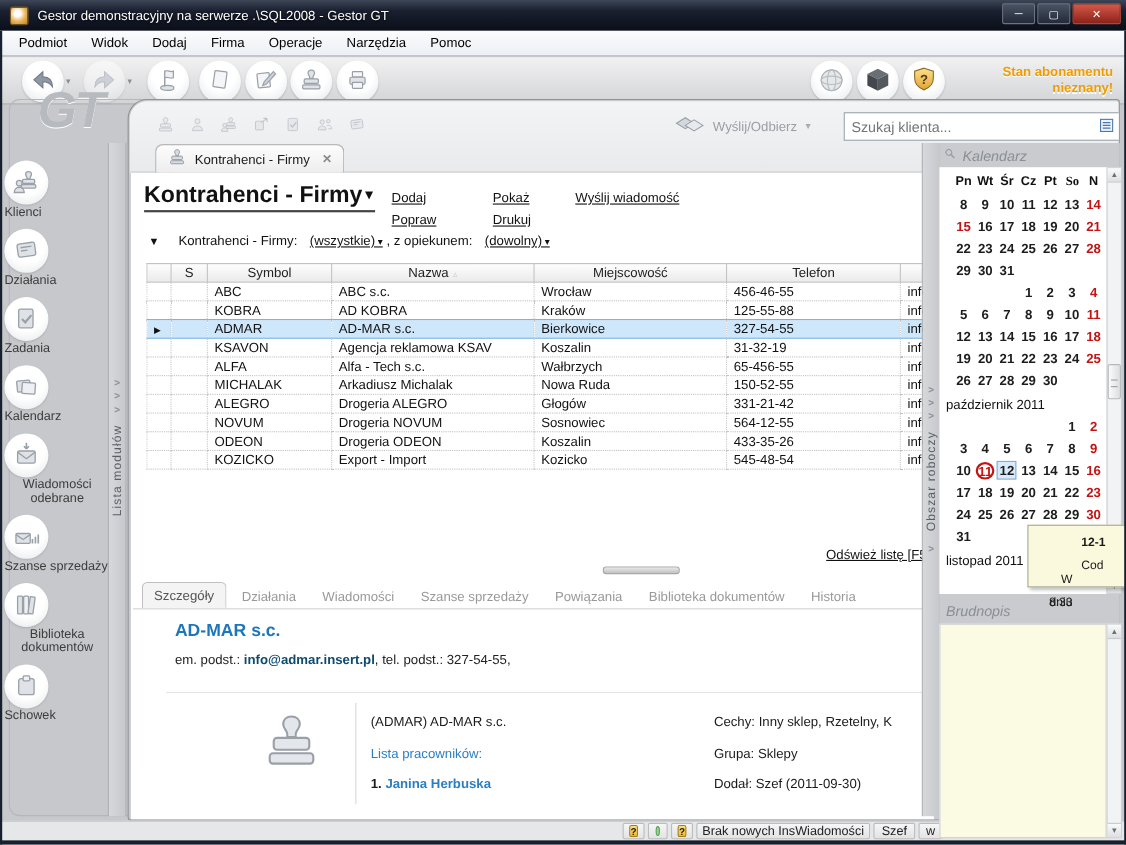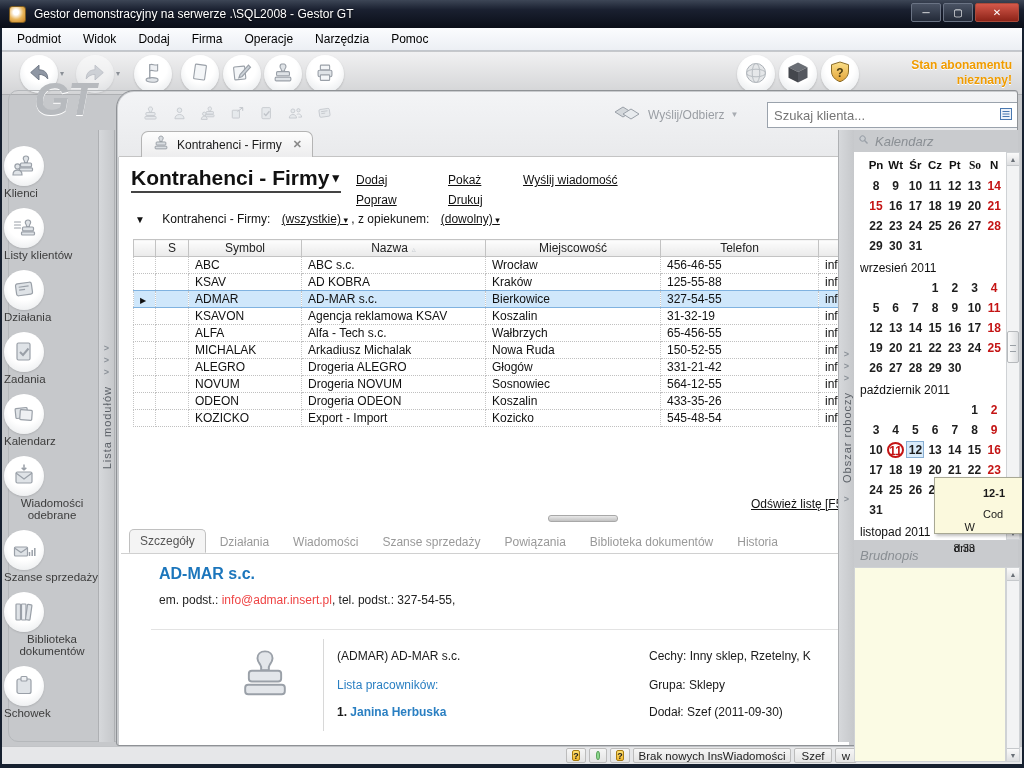--- a/index.html
+++ b/index.html
@@ -88,21 +88,21 @@
   .splitter{position:absolute;left:429px;top:358px;width:70px;height:7px;border-radius:3px;
     background:linear-gradient(180deg,#e8e8e8,#c2c2c2);border:1px solid #a8a8a8;}
   
   .dtabs{position:absolute;left:10px;top:372px;height:24px;display:flex;align-items:flex-end;gap:4px;}
   .dtab{padding:4px 10px;color:#999;font-size:12px;cursor:pointer;}
   .dtab.active{background:#f4f4f4;border:1px solid #c0c0c0;border-bottom:1px solid #f4f4f4;
     border-radius:5px 5px 0 0;color:#555;}
   .dtabs-line{position:absolute;left:2px;top:396px;width:726px;height:1px;background:#d0d0d0;}
   .det-heading{position:absolute;left:40px;top:408px;font-size:16px;font-weight:bold;color:#1c76bc;}
   .det-contact{position:absolute;left:40px;top:436px;font-size:12px;color:#222;}
-  .det-contact a{color:#ef4444;text-decoration:none;}
+  .det-contact a{color:#0c4a6e;text-decoration:none;font-weight:bold;}
   .det-sep{position:absolute;left:32px;top:472px;width:696px;height:1px;background:#e3e3e3;}
   .card-icon{position:absolute;left:118px;top:488px;}
   .card-vline{position:absolute;left:204px;top:482px;width:1px;height:92px;background:#d8d8d8;}
   .card-l{position:absolute;left:218px;width:300px;font-size:12px;}
   .card-r{position:absolute;left:530px;width:210px;font-size:12px;white-space:nowrap;overflow:hidden;}
   .blue{color:#2a7fc2;}
   
   .dock{position:absolute;left:854px;top:130px;width:164px;height:632px;background:#c9cbce;z-index:3;}
   .dock-header{height:22px;display:flex;align-items:center;gap:5px;padding-left:4px;
     font-style:italic;color:#8a8f94;font-size:13px;}
@@ -268,33 +268,20 @@
             <g fill="#dfe3e7" stroke="#9aa0a8" stroke-width="1.2">
               <path d="M15 3c-1.7 0-2.7 1.1-2.7 2.5 0 1 .5 1.6.9 2.2.3.5.5 1 .3 2h2.9c-.2-1 0-1.5.3-2 .4-.6.9-1.2.9-2.2C17.7 4.1 16.7 3 15 3z"></path>
               <rect x="9.5" y="10" width="11" height="3.8" rx="1"></rect>
               <rect x="8.5" y="14.8" width="13" height="3.2" rx="1"></rect>
               <circle cx="6.5" cy="13.5" r="2.6"></circle>
               <path d="M2 22c0-3 2-4.8 4.5-4.8S11 19 11 22z"></path>
             </g>
           </svg>
         </div>
         <div class="module-label">Klienci</div>
-      </div>
-      <div class="module-item">
-        <div class="module-icon">
-          <svg width="26" height="26" viewBox="0 0 26 26">
-            <g fill="#dfe3e7" stroke="#9aa0a8" stroke-width="1.2">
-              <path d="M3.5 7h6M3.5 10h6M3.5 13h6" fill="none" stroke-linecap="round"></path>
-              <path d="M17 5c-1.7 0-2.7 1.1-2.7 2.5 0 1 .5 1.6.9 2.2.3.5.5 1 .3 2h2.9c-.2-1 0-1.5.3-2 .4-.6.9-1.2.9-2.2C19.7 6.1 18.7 5 17 5z"></path>
-              <rect x="11.5" y="12" width="11" height="3.8" rx="1"></rect>
-              <rect x="10.5" y="16.8" width="13" height="3.2" rx="1"></rect>
-            </g>
-          </svg>
-        </div>
-        <div class="module-label">Listy klientów</div>
       </div>
       <div class="module-item">
         <div class="module-icon">
           <svg width="26" height="26" viewBox="0 0 26 26">
             <g fill="#dfe3e7" stroke="#9aa0a8" stroke-width="1.2">
               <g transform="rotate(-8 13 12)">
                 <rect x="5" y="6" width="16" height="12" rx="2"></rect>
                 <path d="M8 9.5h10M8 12.5h6" fill="none"></path>
               </g>
             </g>
@@ -513,21 +500,21 @@
                 <td></td>
                 <td>ABC</td>
                 <td>ABC s.c.</td>
                 <td>Wrocław</td>
                 <td>456-46-55</td>
                 <td>info</td>
               </tr>
               <tr>
                 <td class="marker"></td>
                 <td></td>
-                <td>KSAV</td>
+                <td>KOBRA</td>
                 <td>AD KOBRA</td>
                 <td>Kraków</td>
                 <td>125-55-88</td>
                 <td>info</td>
               </tr>
               <tr class="sel">
                 <td class="marker"></td>
                 <td></td>
                 <td>ADMAR</td>
                 <td>AD-MAR s.c.</td>
@@ -695,21 +682,20 @@
           <div class="cal-cell" style="left: 71.1px;">25</div>
           <div class="cal-cell" style="left: 90.8px;">26</div>
           <div class="cal-cell" style="left: 110.5px;">27</div>
           <div class="cal-cell red" style="left: 130.2px;">28</div>
         </div>
         <div class="cal-row">
           <div class="cal-cell" style="left: 12px;">29</div>
           <div class="cal-cell" style="left: 31.7px;">30</div>
           <div class="cal-cell" style="left: 51.4px;">31</div>
         </div>
-        <div class="cal-label">wrzesień 2011</div>
         <div class="cal-row">
           <div class="cal-cell" style="left: 71.1px;">1</div>
           <div class="cal-cell" style="left: 90.8px;">2</div>
           <div class="cal-cell" style="left: 110.5px;">3</div>
           <div class="cal-cell red" style="left: 130.2px;">4</div>
         </div>
         <div class="cal-row">
           <div class="cal-cell" style="left: 12px;">5</div>
           <div class="cal-cell" style="left: 31.7px;">6</div>
           <div class="cal-cell" style="left: 51.4px;">7</div>

